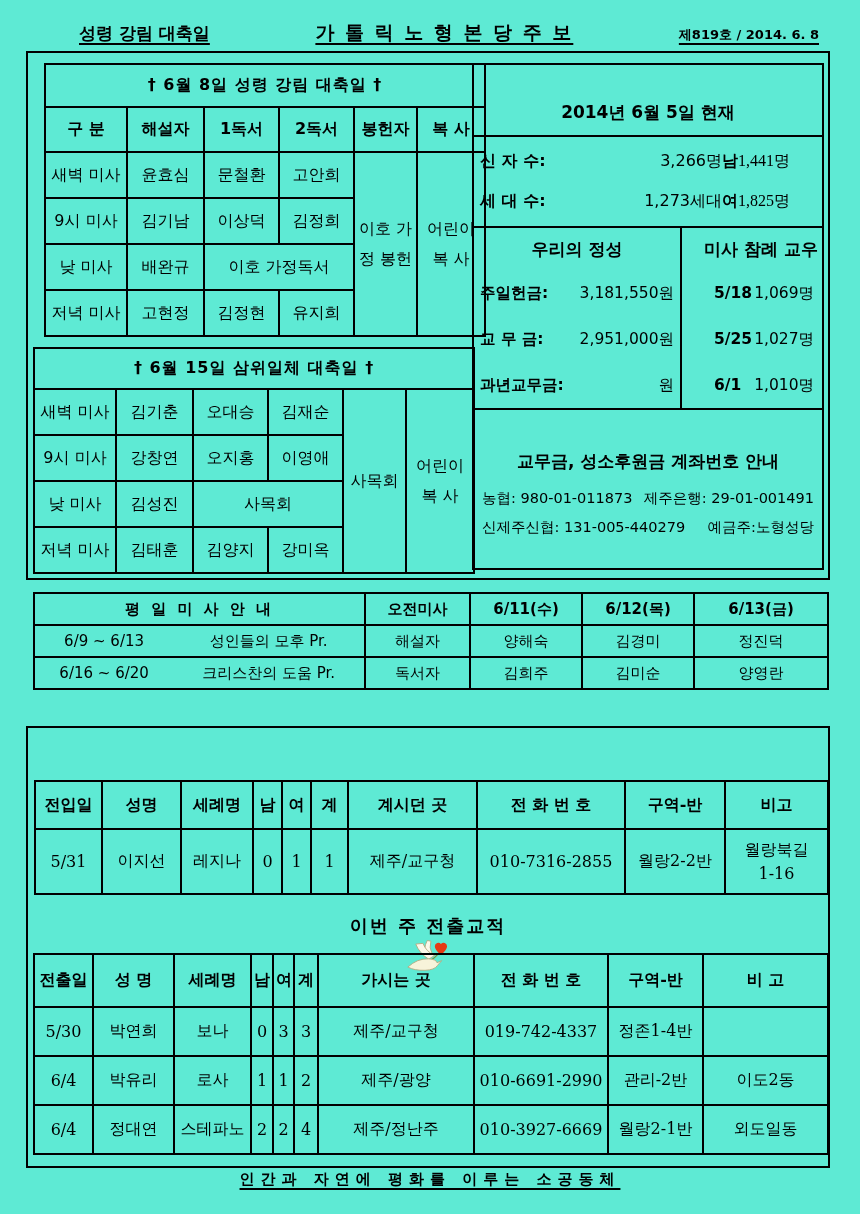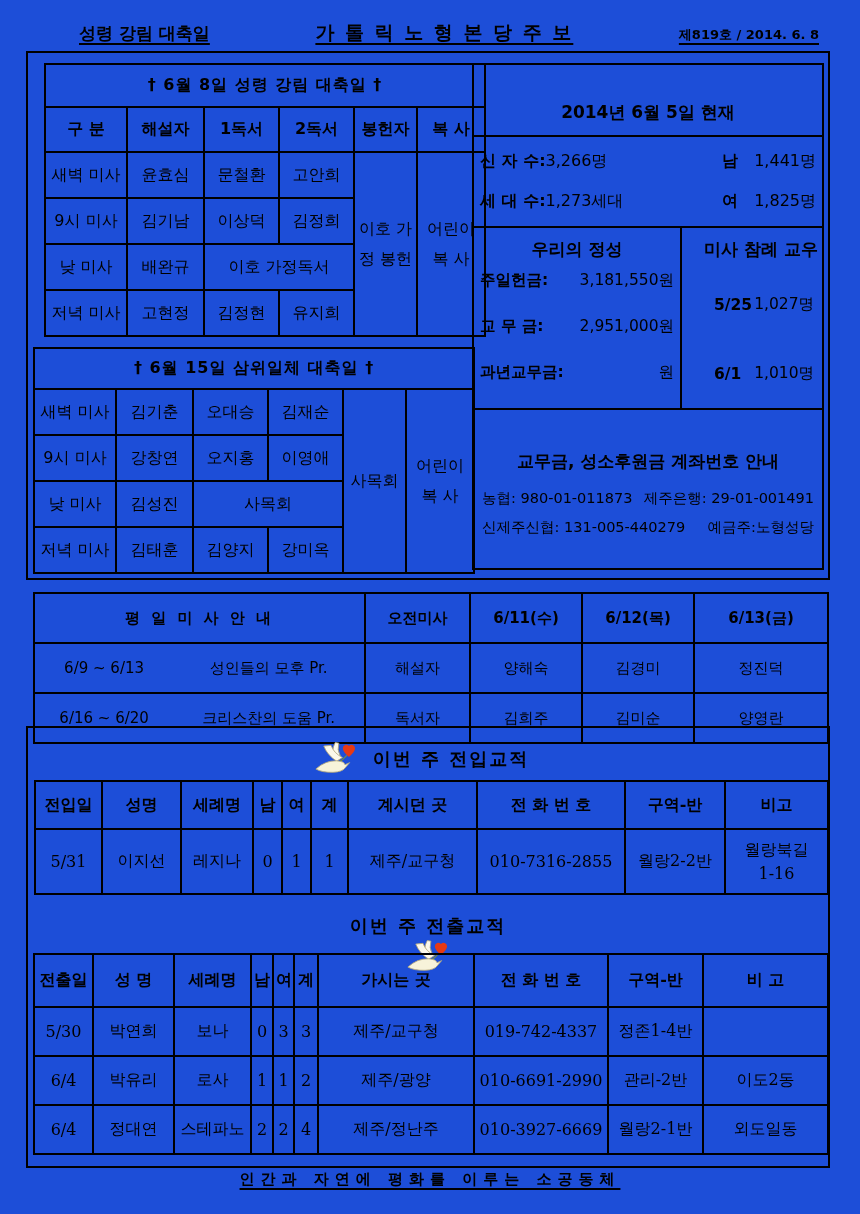--- a/index.html
+++ b/index.html
@@ -1,16 +1,16 @@
 <!DOCTYPE html>
 <html><head>
 <meta charset="utf-8">
 <style>
   html,body{margin:0;padding:0;background:#fff;}
-  .page{position:relative;width:860px;height:1214px;background:#1d4ed8;color:#000;
+  .page{position:relative;width:860px;height:1214px;background:#5eead4;color:#000;
         font-family:"DejaVu Sans","Liberation Sans",sans-serif;overflow:hidden;}
 
   
   .masthead{position:absolute;left:27px;top:20px;width:806px;display:flex;
             align-items:baseline;justify-content:space-between;padding:0 14px 0 52px;box-sizing:border-box;}
   .masthead span{text-decoration:underline;text-underline-offset:4px;text-decoration-thickness:2px;}
   .mh-feast{font-size:17px;font-weight:bold;}
   .mh-title{font-size:19px;font-weight:bold;letter-spacing:2px;}
   .mh-issue{font-size:13px;font-weight:bold;}
 
@@ -36,41 +36,41 @@
 
   
   .stats{position:absolute;left:444px;top:10px;width:352px;height:507px;
          border:2px solid #000;box-sizing:border-box;display:flex;flex-direction:column;}
   .stats-title{height:45px;border-bottom:2px solid #000;display:flex;align-items:center;
                justify-content:center;font-weight:bold;font-size:17px;flex:none;margin-top:25px;}
   .stats-counts{height:91px;border-bottom:2px solid #000;display:flex;flex-direction:column;
                 justify-content:space-around;padding:4px 6px;box-sizing:border-box;flex:none;}
   .cnt-line{display:flex;align-items:center;font-size:16px;}
   .cnt-label{font-weight:bold;flex:none;}
-  .cnt-val{flex:1;text-align:left;}
+  .cnt-val{flex:1;text-align:right;}
   .cnt-g{font-weight:bold;flex:none;}
-  .cnt-gval{width:78px;text-align:right;flex:none;}
+  .cnt-gval{width:78px;text-align:left;flex:none;font-family:Liberation Serif, serif;}
   .stats-offer{height:180px;border-bottom:2px solid #000;display:flex;flex:none;gap:18px;}
   .offer-left{width:208px;border-right:2px solid #000;display:flex;flex-direction:column;box-sizing:border-box;}
   .offer-right{flex:1;display:flex;flex-direction:column;}
   .offer-head{height:42px;display:flex;align-items:center;justify-content:center;
               font-weight:bold;font-size:17px;flex:none;}
-  .offer-line{flex:1;display:flex;justify-content:space-between;
+  .offer-line{flex:1;display:flex;align-items:center;justify-content:space-between;
               padding:0 6px;font-size:15.5px;}
   .offer-line .lab{font-weight:bold;}
   .att-line{flex:1;display:flex;align-items:center;justify-content:space-between;
             padding:0 8px 0 14px;font-size:15.5px;}
   .att-line .d{font-weight:bold;}
   .stats-account{flex:1;display:flex;flex-direction:column;padding:40px 8px 0 8px;}
   .acc-title{text-align:center;font-weight:bold;font-size:17px;margin-bottom:16px;}
   .acc-line{display:flex;justify-content:space-between;font-size:14.5px;margin-bottom:10px;}
 
   
   #weekday{left:33px;top:592px;width:794px;}
-  #weekday tr{height:50px;margin-top:6px;}
+  #weekday tr{height:32px;margin-top:6px;}
   #weekday td{font-size:15px;}
   .wd-title{font-weight:bold;font-size:17px;letter-spacing:3px;}
   #weekday tr.hdr td{font-weight:bold;}
   .wd-first{padding:0 !important;}
   .wd-first .inner{display:flex;width:100%;}
   .wd-first .per{width:42%;text-align:center;}
   .wd-first .prog{flex:1;text-align:center;}
 
   
   .sec-title{position:absolute;width:100%;display:flex;align-items:center;
@@ -240,20 +240,24 @@
             <span class="lab">교 무 금:</span>
             <span>2,951,000원</span>
           </div>
           <div class="offer-line">
             <span class="lab">과년교무금:</span>
             <span>원</span>
           </div>
         </div>
         <div class="offer-right">
           <div class="offer-head">미사 참례 교우</div>
+          <div class="att-line">
+            <span class="d">5/18</span>
+            <span>1,069명</span>
+          </div>
           <div class="att-line">
             <span class="d">5/25</span>
             <span>1,027명</span>
           </div>
           <div class="att-line">
             <span class="d">6/1</span>
             <span>1,010명</span>
           </div>
         </div>
       </div>
@@ -310,26 +314,20 @@
       <td>독서자</td>
       <td>김희주</td>
       <td>김미순</td>
       <td>양영란</td>
     </tr>
   </tbody>
     </table>
 
   <div class="frame frame2">
 
-    <div class="sec-title" id="tin-title">
-      <svg class="dove">
-          <use href="#dove-sym"></use>
-        </svg>
-      <span class="txt">이번 주  전입교적</span>
-    </div>
 
     <table class="tbl serif" id="tin">
       <colgroup>
           <col style="width:67px">
           <col style="width:79px">
           <col style="width:72px">
           <col style="width:29px">
           <col style="width:29px">
           <col style="width:37px">
           <col style="width:129px">

